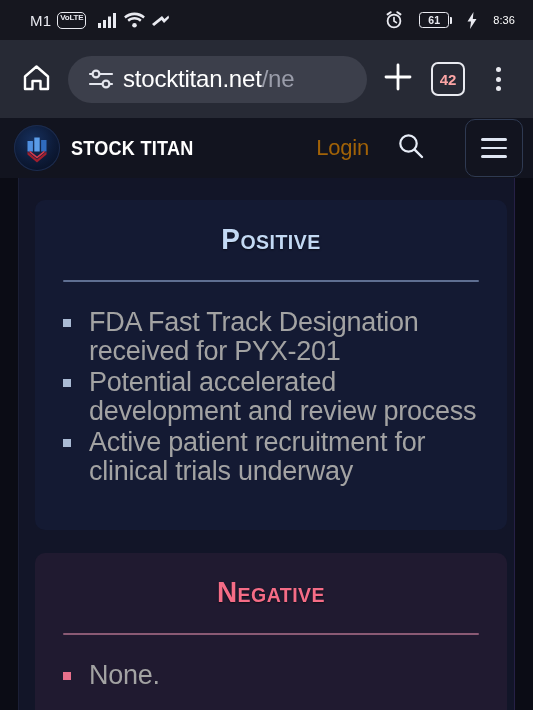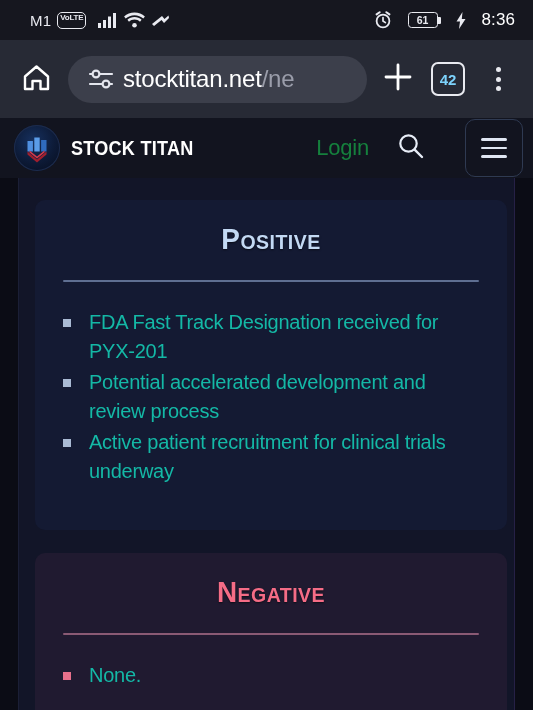--- a/index.html
+++ b/index.html
@@ -20,21 +20,21 @@
   }
   .sb-left { display:flex; gap:6px; }
   .sb-right { display:flex; align-items:center; gap:16px; }
   .carrier { color:#e9eaf0; font-size:15px; letter-spacing:.2px; }
   .volte {
     border:1.6px solid #e9eaf0; border-radius:5px;
     color:#e9eaf0; font-size:8px; font-weight:bold;
     padding:1px 2px; line-height:1; letter-spacing:-.2px;
   }
   .sb-icon { display:inline-flex; align-items:center; }
-  .clock-time { color:#ffffff; font-size:17px; letter-spacing:.1px; }
+  .clock-time { color:#ffffff; font-size:11px; letter-spacing:.1px; }
   .batt {
     display:inline-flex; align-items:center; justify-content:center;
     border:1.7px solid #e9eaf0; border-radius:3.5px;
     width:30px; height:16px; color:#e9eaf0; font-size:10.5px; font-weight:bold;
     position:relative;
   }
   .batt::after{
     content:""; position:absolute; right:-4px; top:4px;
     width:2.5px; height:7px; background:#e9eaf0; border-radius:0 1px 1px 0;
   }
@@ -50,21 +50,21 @@
     flex:1 1 auto; height:47px; background:#3c3f4b; border-radius:29px;
     display:flex; align-items:center; padding:0 20px; gap:8px;
     margin:0 6px; min-width:0; overflow:hidden;
   }
   .url-text { font-size:24px; color:#ffffff; white-space:nowrap; letter-spacing:-.2px; }
   .url-text .path { color:#9a9daa; }
   .chrome-btn { width:50px; height:52px; display:flex; align-items:center; justify-content:center; flex:0 0 auto; }
   .tabcount {
     width:34px; height:34px; border:2.6px solid #e9eaf0; border-radius:7px;
     display:flex; align-items:center; justify-content:center;
-    color:#7dd3fc; font-size:15px; font-weight:bold;
+    color:#fca5a5; font-size:15px; font-weight:bold;
   }
   .kebab { display:flex; flex-direction:column; gap:4.5px; align-items:center; }
   .kebab i { width:5px; height:5px; border-radius:50%; background:#e9eaf0; display:block; }
 
   
   .siteheader {
     position:absolute; left:0; top:118px; width:533px; height:60px;
     background:#12141f;
     display:flex; align-items:center; padding:0 10px 0 14px; gap:0;text-align:right;
   }
@@ -74,21 +74,21 @@
     background:radial-gradient(circle at 42% 34%, #16305e 0%, #0d1b38 52%, #060c1c 100%);
     display:flex; align-items:center; justify-content:center;
     box-shadow:0 0 0 1px #1d2c4d inset;
   }
   .brand-name {
     color:#ffffff; font-size:21px; font-weight:bold;
     letter-spacing:.3px; transform:scaleX(.86); transform-origin:left center;
     white-space:nowrap;
   }
   .nav { display:flex; align-items:center; gap:22px; margin-left:auto; }
-  .nav-link { color:#15803d; font-size:22px; letter-spacing:-.2px; white-space:nowrap; }
+  .nav-link { color:#a16207; font-size:22px; letter-spacing:-.2px; white-space:nowrap; }
   .search-btn { display:flex; align-items:center; justify-content:center; width:40px; height:44px; }
   .menu-btn {
     width:58px; height:58px; border:1.5px solid #2f3a52; border-radius:10px;
     display:flex; flex-direction:column; align-items:center; justify-content:center; gap:6px;
     margin-left:12px; background:#12141f; flex:0 0 auto;
   }
   .menu-btn i { display:block; width:26px; height:2.6px; background:#dfe6f2; border-radius:2px; }
 
   
   .pagebody {
@@ -116,21 +116,21 @@
   .title-positive { color:#c3d9f4; text-shadow:0 1px 2px rgba(0,0,0,.55); }
   .title-negative { color:#f56c86; text-shadow:0 1px 2px rgba(0,0,0,.55); }
 
   .divider { height:1.5px; margin:24px 2px 0; border-radius:1px; }
   .divider-positive { background:#5f6f92; }
   .divider-negative { background:#8a5a74; }
 
   .bullets { list-style:none; margin-top:26px; }
   .bullets li {
     position:relative; padding-left:28px; margin-bottom:2px;
-    color:#14b8a6; font-size:20px; line-height:29px; letter-spacing:-.25px;
+    color:#a3a3a3; font-size:27px; line-height:29px; letter-spacing:-.25px;
   }
   .bullets li::before {
     content:""; position:absolute; left:2px; top:11px;
     width:8px; height:8px;
   }
   .bullets-positive li::before { background:#aabad4; }
   .bullets-negative li::before { background:#e8708b; }
 </style>
 </head>
 <body>

